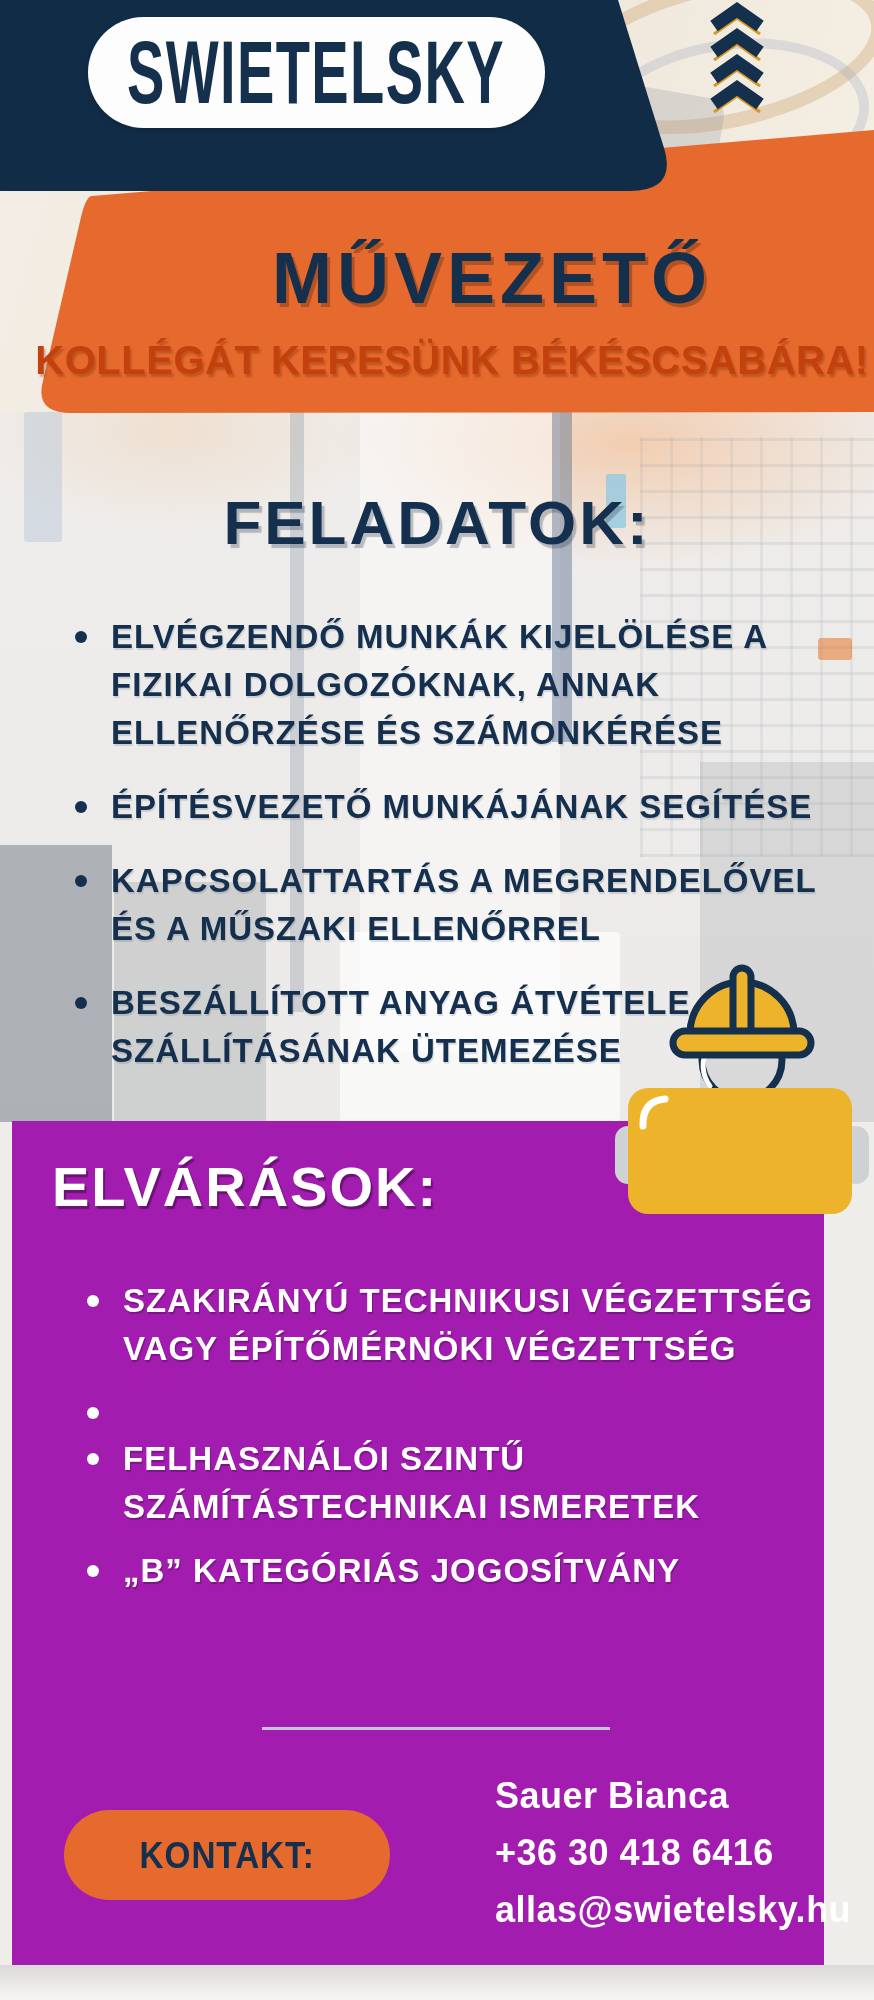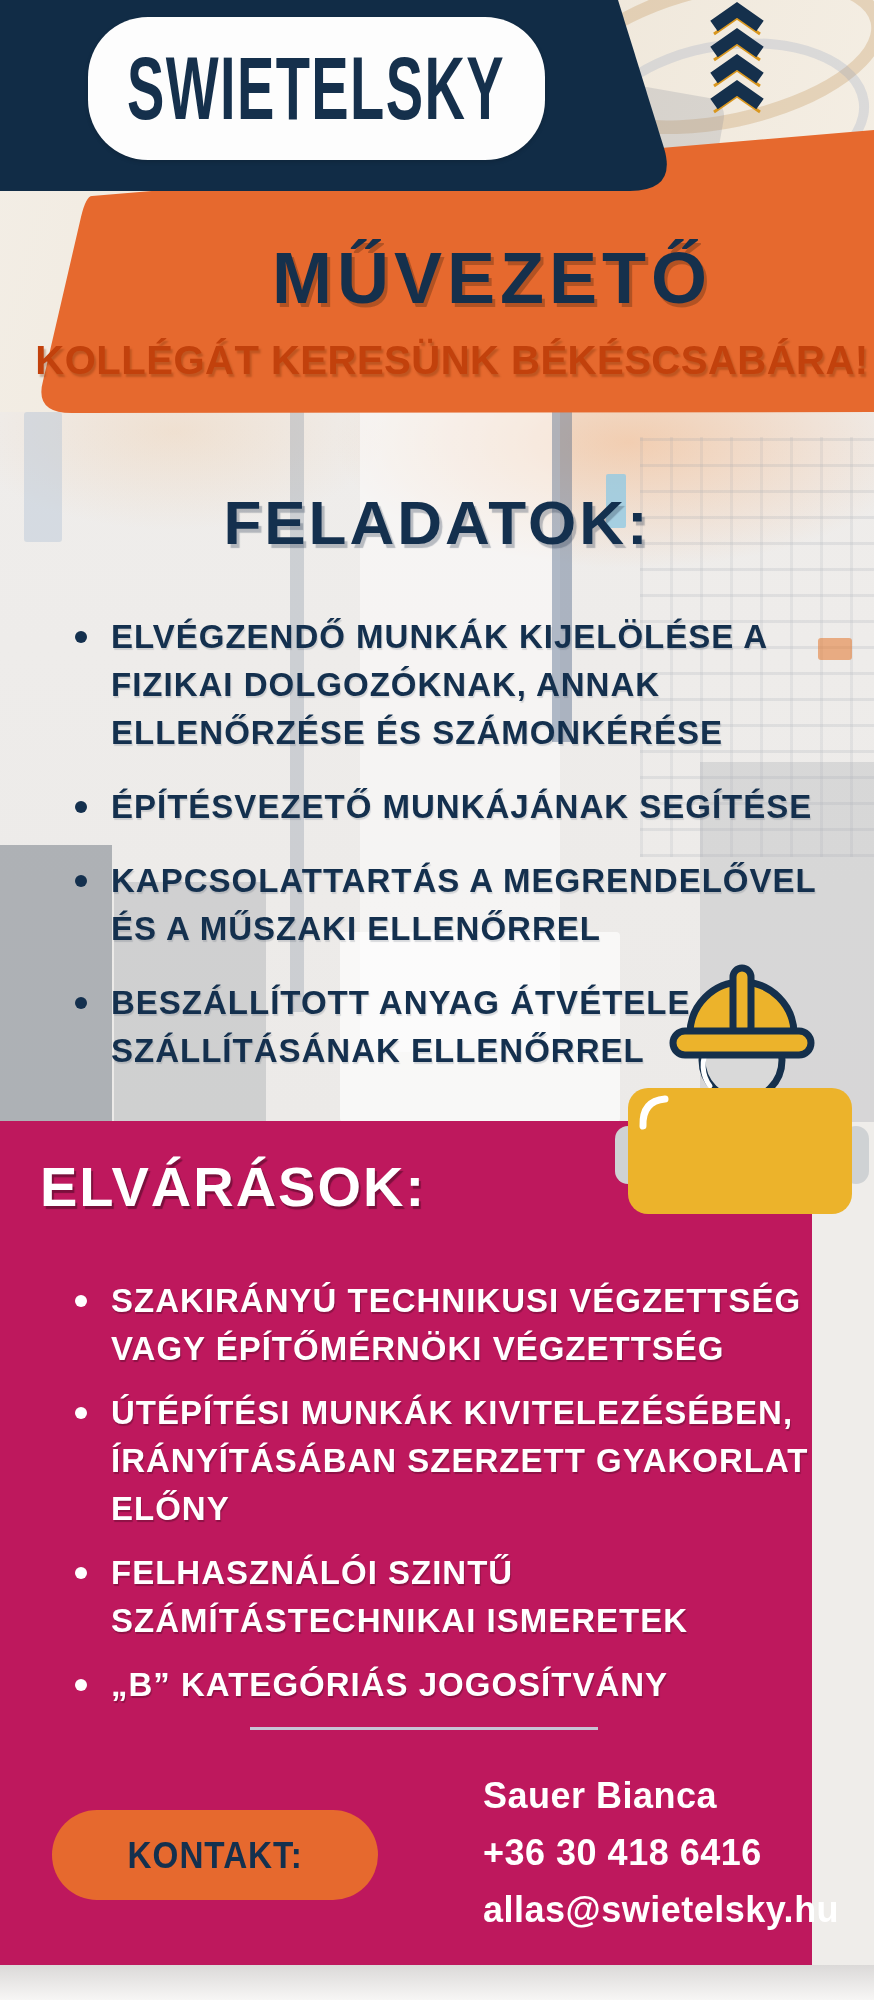--- a/index.html
+++ b/index.html
@@ -40,21 +40,21 @@
   .pm-dark1{left:0;top:433px;width:112px;height:277px;background:rgba(72,84,96,.38);}
   .pm-gray1{left:114px;top:470px;width:152px;height:240px;background:rgba(148,154,160,.33);}
   .pm-white1{left:340px;top:520px;width:280px;height:190px;background:rgba(255,255,255,.65);border-radius:4px;}
   .pm-gray2{left:700px;top:350px;width:174px;height:360px;background:rgba(164,170,176,.30);}
   .pm-orange1{left:818px;top:226px;width:34px;height:22px;background:rgba(228,118,44,.55);border-radius:3px;}
   .pm-leftbar{left:24px;top:0;width:38px;height:130px;background:rgba(165,185,210,.35);border-radius:3px;}
   
   .header-svg{position:absolute;left:0;top:0;}
   
   .logo-pill{
-    position:absolute;left:88px;top:17px;width:457px;height:143px;
+    position:absolute;left:88px;top:17px;width:457px;height:111px;
     background:#fdfdfd;border-radius:60px;display:flex;align-items:center;justify-content:center;
     box-shadow:0 2px 4px rgba(0,0,0,.15);
   }
   .logo-text{
     font-size:80px;font-weight:bold;color:#15304c;letter-spacing:2px;white-space:nowrap;
     transform:scale(.70,1.12);display:inline-block;
   }
   
   .hero-title{
     position:absolute;left:110px;top:236px;width:764px;margin:0;text-align:center;
@@ -74,21 +74,21 @@
   }
   .bullet-list{list-style:none;margin:13px;padding:0;position:absolute;}
   .bullet-list li{display:flex;margin-bottom:26px;}
   .bullet-list .dot{flex:0 0 12px;width:12px;height:12px;border-radius:50%;margin:18px 24px 0 0;}
   .bullet-list .txt{font-size:33px;line-height:48px;font-weight:bold;letter-spacing:1px;}
   .bullet-list .line{display:block;white-space:nowrap;}
   .tasks-list{left:62px;top:600px;width:800px;}
   .tasks-list .dot{background:#14304e;}
   .tasks-list .txt{color:#14304e;text-shadow:1px 2px 1px rgba(60,70,90,.18);}
   
-  .navy-section{position:absolute;left:0;top:1121px;width:812px;height:844px;background:#be185d;}
+  .navy-section{position:absolute;left:12px;top:1121px;width:812px;height:844px;background:#a21caf;}
   .req-heading{
     position:absolute;left:40px;top:36px;margin:0;
     font-size:56px;line-height:60px;font-weight:bold;color:#ffffff;letter-spacing:2px;
     text-shadow:2px 3px 1px rgba(0,0,0,.35);
   }
   .req-list{left:62px;top:143px;width:800px;}
   .req-list li{margin-bottom:16px;}
   .req-list .dot{background:#ffffff;}
   .req-list .txt{color:#ffffff;text-shadow:1px 2px 1px rgba(0,0,0,.25);}
   .divider{position:absolute;left:250px;top:606px;width:348px;height:3px;background:#c9d6e2;opacity:.9;}
@@ -176,42 +176,37 @@
         <span class="dot"></span>
         <div class="txt">
           <span class="line">KAPCSOLATTARTÁS A MEGRENDELŐVEL</span>
           <span class="line">ÉS A MŰSZAKI ELLENŐRREL</span>
         </div>
       </li>
       <li>
         <span class="dot"></span>
         <div class="txt">
           <span class="line">BESZÁLLÍTOTT ANYAG ÁTVÉTELE,</span>
-          <span class="line">SZÁLLÍTÁSÁNAK ELLENŐRREL</span>
+          <span class="line">SZÁLLÍTÁSÁNAK ÜTEMEZÉSE</span>
         </div>
       </li>
     </ul>
 
   <div class="navy-section">
     <h2 class="req-heading">ELVÁRÁSOK:</h2>
     <ul class="bullet-list req-list">
         <li>
           <span class="dot"></span>
           <div class="txt">
             <span class="line">SZAKIRÁNYÚ TECHNIKUSI VÉGZETTSÉG</span>
             <span class="line">VAGY ÉPÍTŐMÉRNÖKI VÉGZETTSÉG</span>
           </div>
         </li>
         <li>
           <span class="dot"></span>
-          <div class="txt">
-            <span class="line">ÚTÉPÍTÉSI MUNKÁK KIVITELEZÉSÉBEN,</span>
-            <span class="line">ÍRÁNYÍTÁSÁBAN SZERZETT GYAKORLAT</span>
-            <span class="line">ELŐNY</span>
-          </div>
         </li>
         <li>
           <span class="dot"></span>
           <div class="txt">
             <span class="line">FELHASZNÁLÓI SZINTŰ</span>
             <span class="line">SZÁMÍTÁSTECHNIKAI ISMERETEK</span>
           </div>
         </li>
         <li>
           <span class="dot"></span>

